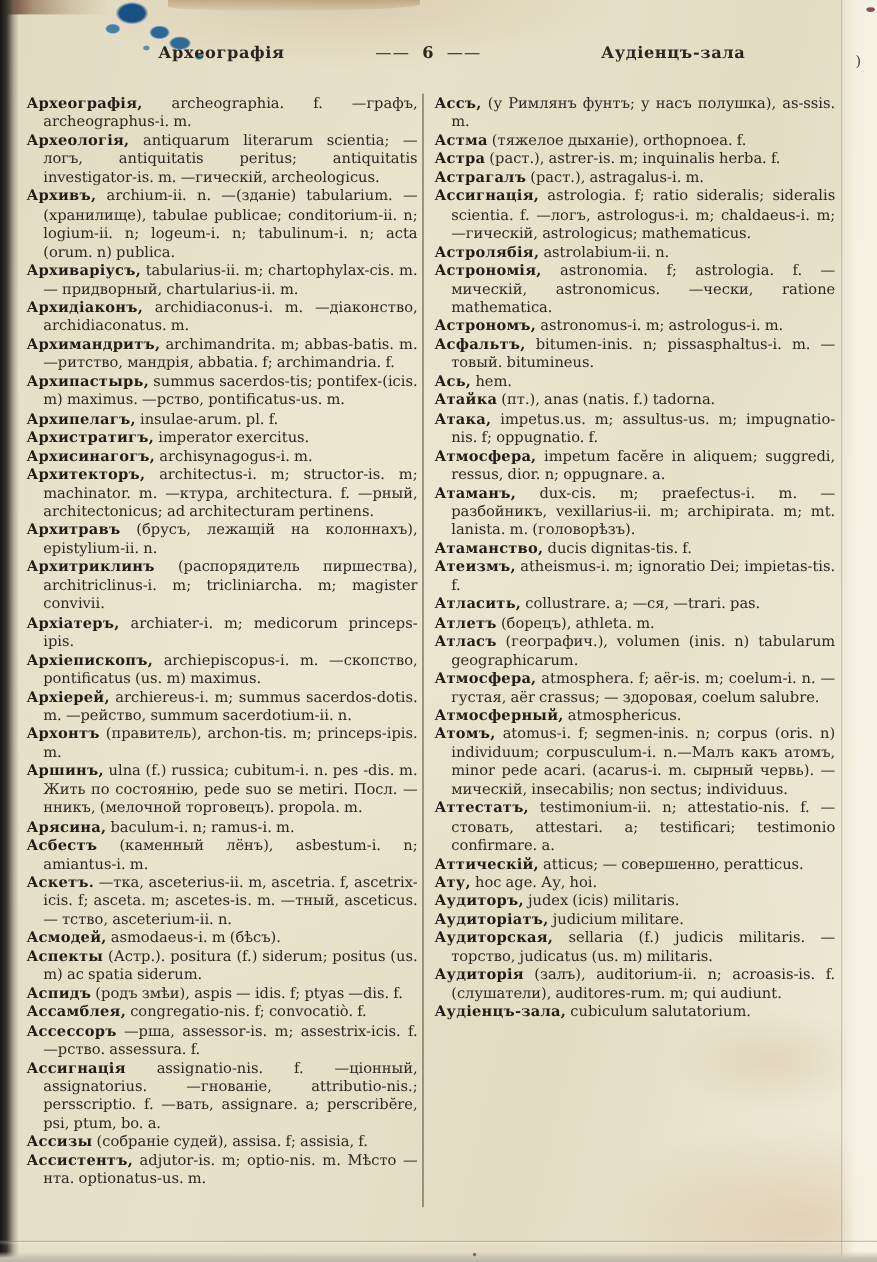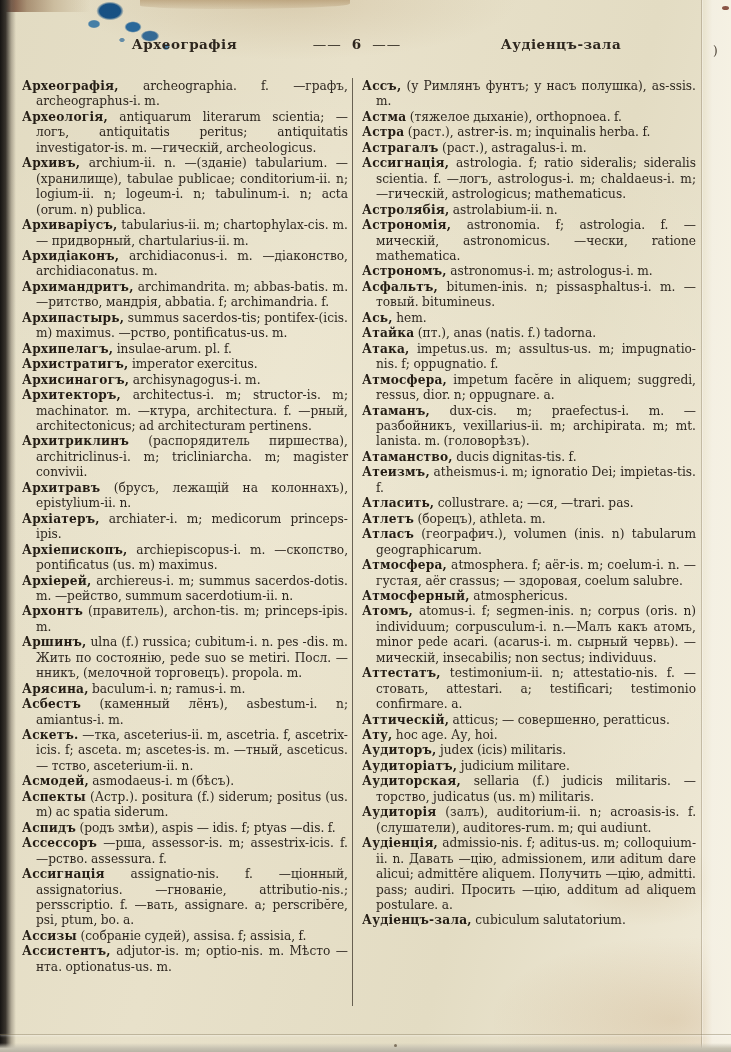--- a/index.html
+++ b/index.html
@@ -127,33 +127,34 @@
       <p class="entry"><span class="head">Археологія,</span><span> antiquarum literarum scientia; — логъ, antiquitatis peritus; antiquitatis investigator-is. m. —гическій, archeologicus.</span></p>
       <p class="entry"><span class="head">Архивъ,</span><span> archium-ii. n. —(зданіе) tabularium. — (хранилище), tabulae publicae; conditorium-ii. n; logium-ii. n; logeum-i. n; tabulinum-i. n; acta (orum. n) publica.</span></p>
       <p class="entry"><span class="head">Архиваріусъ,</span><span> tabularius-ii. m; chartophylax-cis. m. — придворный, chartularius-ii. m.</span></p>
       <p class="entry"><span class="head">Архидіаконъ,</span><span> archidiaconus-i. m. —діаконство, archidiaconatus. m.</span></p>
       <p class="entry"><span class="head">Архимандритъ,</span><span> archimandrita. m; abbas-batis. m. —ритство, мандрія, abbatia. f; archimandria. f.</span></p>
       <p class="entry"><span class="head">Архипастырь,</span><span> summus sacerdos-tis; pontifex-(icis. m) maximus. —рство, pontificatus-us. m.</span></p>
       <p class="entry"><span class="head">Архипелагъ,</span><span> insulae-arum. pl. f.</span></p>
       <p class="entry"><span class="head">Архистратигъ,</span><span> imperator exercitus.</span></p>
       <p class="entry"><span class="head">Архисинагогъ,</span><span> archisynagogus-i. m.</span></p>
       <p class="entry"><span class="head">Архитекторъ,</span><span> architectus-i. m; structor-is. m; machinator. m. —ктура, architectura. f. —рный, architectonicus; ad architecturam pertinens.</span></p>
+      <p class="entry"><span class="head">Архитравъ</span><span> (брусъ, лежащій на колоннахъ), epistylium-ii. n.</span></p>
       <p class="entry"><span class="head">Архитриклинъ</span><span> (распорядитель пиршества), architriclinus-i. m; tricliniarcha. m; magister convivii.</span></p>
-      <p class="entry"><span class="head">Архитравъ</span><span> (брусъ, лежащій на колоннахъ), epistylium-ii. n.</span></p>
       <p class="entry"><span class="head">Архіатеръ,</span><span> archiater-i. m; medicorum princeps-ipis.</span></p>
       <p class="entry"><span class="head">Архіепископъ,</span><span> archiepiscopus-i. m. —скопство, pontificatus (us. m) maximus.</span></p>
       <p class="entry"><span class="head">Архіерей,</span><span> archiereus-i. m; summus sacerdos-dotis. m. —рейство, summum sacerdotium-ii. n.</span></p>
       <p class="entry"><span class="head">Архонтъ</span><span> (правитель), archon-tis. m; princeps-ipis. m.</span></p>
       <p class="entry"><span class="head">Аршинъ,</span><span> ulna (f.) russica; cubitum-i. n. pes -dis. m. Жить по состоянію, pede suo se metiri. Посл. —нникъ, (мелочной торговецъ). propola. m.</span></p>
       <p class="entry"><span class="head">Арясина,</span><span> baculum-i. n; ramus-i. m.</span></p>
       <p class="entry"><span class="head">Асбестъ</span><span> (каменный лёнъ), asbestum-i. n; amiantus-i. m.</span></p>
       <p class="entry"><span class="head">Аскетъ.</span><span> —тка, asceterius-ii. m, ascetria. f, ascetrix-icis. f; asceta. m; ascetes-is. m. —тный, asceticus. — тство, asceterium-ii. n.</span></p>
       <p class="entry"><span class="head">Асмодей,</span><span> asmodaeus-i. m (бѣсъ).</span></p>
       <p class="entry"><span class="head">Аспекты</span><span> (Астр.). positura (f.) siderum; positus (us. m) ac spatia siderum.</span></p>
       <p class="entry"><span class="head">Аспидъ</span><span> (родъ змѣи), aspis — idis. f; ptyas —dis. f.</span></p>
+      <p class="entry"><span class="head">Ассамблея,</span><span> congregatio-nis. f; convocatiò. f.</span></p>
       <p class="entry"><span class="head">Ассессоръ</span><span> —рша, assessor-is. m; assestrix-icis. f. —рство. assessura. f.</span></p>
       <p class="entry"><span class="head">Ассигнація</span><span> assignatio-nis. f. —ціонный, assignatorius. —гнованіе, attributio-nis.; persscriptio. f. —вать, assignare. a; perscribĕre, psi, ptum, bo. a.</span></p>
       <p class="entry"><span class="head">Ассизы</span><span> (собраніе судей), assisa. f; assisia, f.</span></p>
       <p class="entry"><span class="head">Ассистентъ,</span><span> adjutor-is. m; optio-nis. m. Мѣсто —нта. optionatus-us. m.</span></p>
     </div>
   <div class="col col-right">
       <p class="entry"><span class="head">Ассъ,</span><span> (у Римлянъ фунтъ; у насъ полушка), as-ssis. m.</span></p>
       <p class="entry"><span class="head">Астма</span><span> (тяжелое дыханіе), orthopnoea. f.</span></p>
       <p class="entry"><span class="head">Астра</span><span> (раст.), astrer-is. m; inquinalis herba. f.</span></p>
       <p class="entry"><span class="head">Астрагалъ</span><span> (раст.), astragalus-i. m.</span></p>
@@ -175,18 +176,17 @@
       <p class="entry"><span class="head">Атмосфера,</span><span> atmosphera. f; aër-is. m; coelum-i. n. — густая, aër crassus; — здоровая, coelum salubre.</span></p>
       <p class="entry"><span class="head">Атмосферный,</span><span> atmosphericus.</span></p>
       <p class="entry"><span class="head">Атомъ,</span><span> atomus-i. f; segmen-inis. n; corpus (oris. n) individuum; corpusculum-i. n.—Малъ какъ атомъ, minor pede acari. (acarus-i. m. сырный червь). —мическій, insecabilis; non sectus; individuus.</span></p>
       <p class="entry"><span class="head">Аттестатъ,</span><span> testimonium-ii. n; attestatio-nis. f. —стовать, attestari. a; testificari; testimonio confirmare. a.</span></p>
       <p class="entry"><span class="head">Аттическій,</span><span> atticus; — совершенно, peratticus.</span></p>
       <p class="entry"><span class="head">Ату,</span><span> hoc age. Ау, hoi.</span></p>
       <p class="entry"><span class="head">Аудиторъ,</span><span> judex (icis) militaris.</span></p>
       <p class="entry"><span class="head">Аудиторіатъ,</span><span> judicium militare.</span></p>
       <p class="entry"><span class="head">Аудиторская,</span><span> sellaria (f.) judicis militaris. —торство, judicatus (us. m) militaris.</span></p>
       <p class="entry"><span class="head">Аудиторія</span><span> (залъ), auditorium-ii. n; acroasis-is. f. (слушатели), auditores-rum. m; qui audiunt.</span></p>
-      <p class="entry"><span class="head">Аудіенція,</span><span> admissio-nis. f; aditus-us. m; colloquium-ii. n. Давать —цію, admissionem, или aditum dare alicui; admittĕre aliquem. Получить —цію, admitti. pass; audiri. Просить —цію, additum ad aliquem postulare. a.</span></p>
       <p class="entry"><span class="head">Аудіенцъ-зала,</span><span> cubiculum salutatorium.</span></p>
     </div>
 
   <span style="position:absolute;left:713px;top:44px;font-size:12px;color:#4a4034;">)</span>
 </div>
 
 </body></html>

